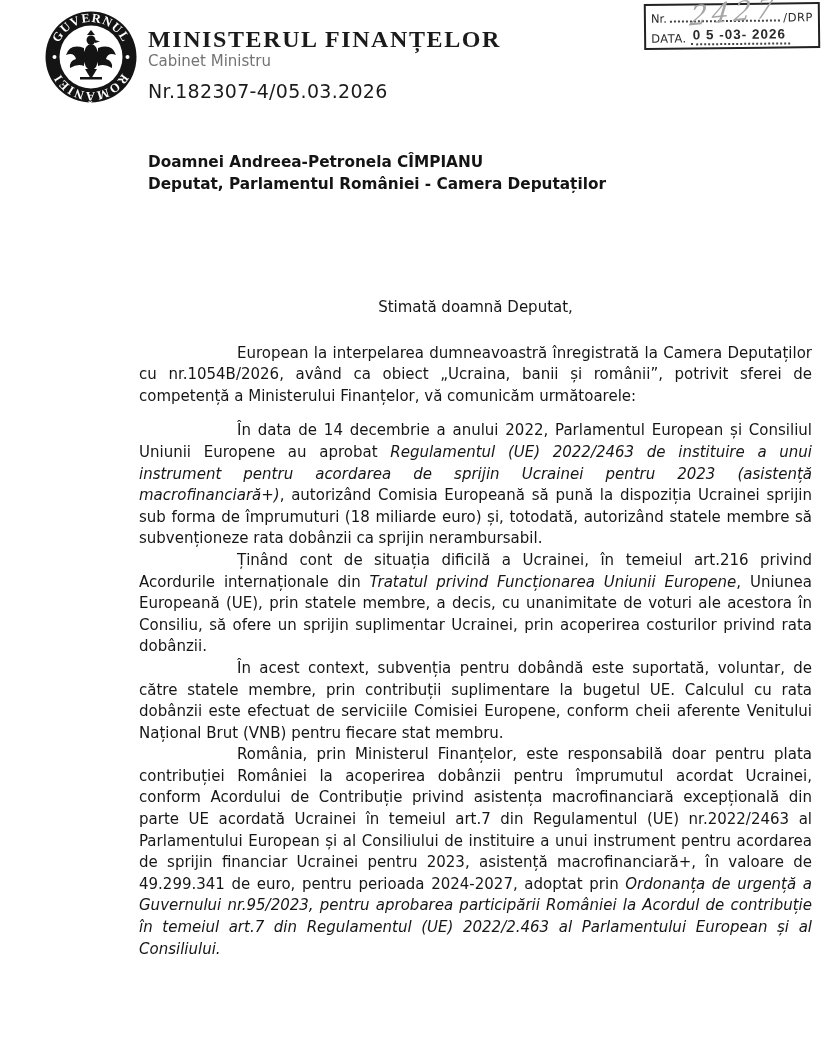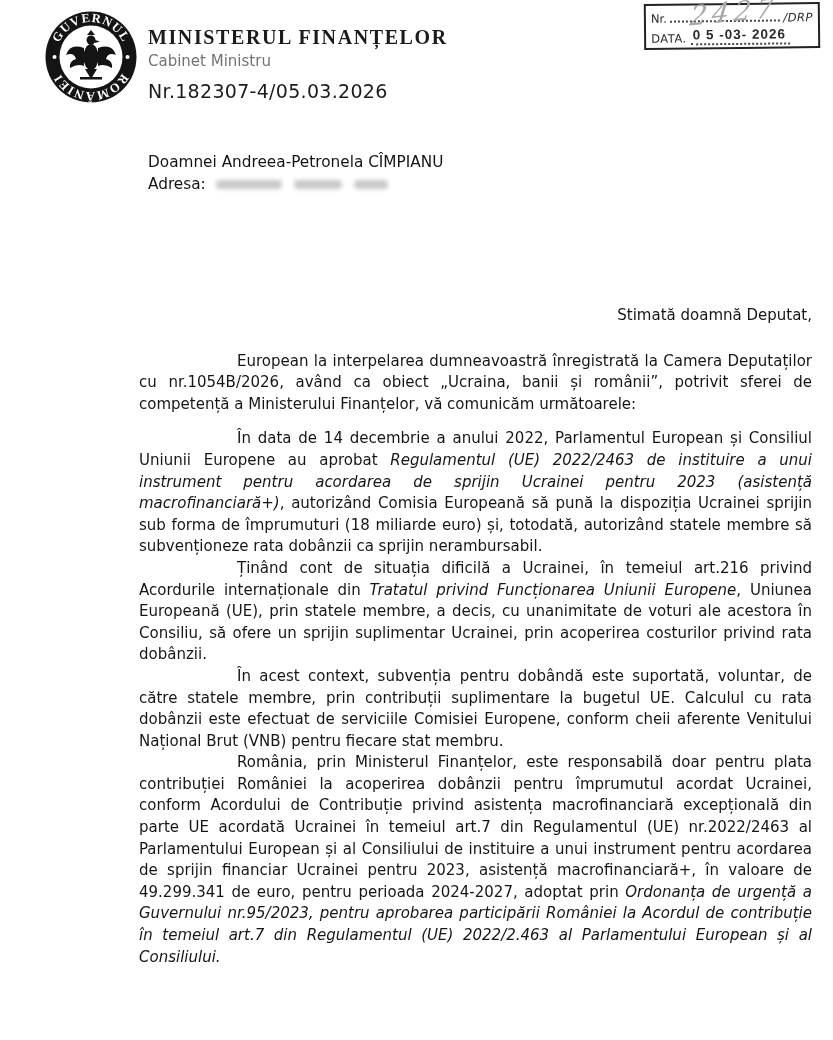--- a/index.html
+++ b/index.html
@@ -9,21 +9,21 @@
     background:#ffffff;
     overflow:hidden;
     font-family:"DejaVu Sans", sans-serif;
     color:#161616;
   }
   
   .seal{position:absolute;left:44px;top:10px;width:94px;height:94px;}
   .ministry{
     position:absolute;left:148px;top:26px;
     font-family:"Liberation Serif", serif;
-    font-weight:bold;font-size:20px;letter-spacing:1.6px;color:#1b1b1b;
+    font-weight:bold;font-size:24px;letter-spacing:1.6px;color:#1b1b1b;
   }
   .office{
     position:absolute;left:148px;top:52px;
     font-size:15px;font-weight:500;color:#737373;
   }
   .regnum{
     position:absolute;left:148px;top:80px;
     font-size:19px;font-weight:500;letter-spacing:.3px;color:#1b1b1b;
   }
   
@@ -31,52 +31,52 @@
     position:absolute;left:644px;top:3px;width:176px;height:46px;
     border:2.5px solid #222;
     transform:rotate(-0.6deg);
     padding:2px 5px 3px 5px;
     box-sizing:border-box;
     font-size:11.5px;color:#2a2a2a;
   }
   .stamp-row1{display:flex;align-items:flex-end;height:18px;}
   .stamp-leader{flex:1;border-bottom:2px dotted #444;margin:0 3px 3px 3px;height:10px;}
   .stamp-nr-label{font-weight:500;margin-top:32px;}
-  .stamp-suffix{font-weight:500;letter-spacing:.5px;font-style:italic;}
+  .stamp-suffix{font-weight:500;letter-spacing:.5px;}
   .stamp-hand{
     position:absolute;left:44px;top:-9px;
     font-size:27px;font-style:italic;letter-spacing:5px;
     color:#a6a6a6;
     transform:rotate(-5deg) skewX(-12deg);
     font-family:"DejaVu Serif", serif;
   }
   .stamp-row2{display:flex;align-items:flex-end;margin-top:2px;}
   .stamp-date-label{font-weight:400;letter-spacing:.5px;}
   .stamp-date{
     font-weight:bold;font-size:13.5px;letter-spacing:1px;margin-left:4px;
     border-bottom:2px dotted #444;padding:0 4px 1px 2px;
     font-family:"Liberation Sans", sans-serif;
   }
   
   .addressee{
     position:absolute;left:148px;top:152px;width:600px;
-    font-size:15.3px;font-weight:normal;line-height:21.8px;color:#141414;
+    font-size:15.3px;font-weight:bold;line-height:21.8px;color:#141414;
   }
   .redaction{display:inline-block;vertical-align:middle;margin-left:10px;}
   .redaction i{
     display:inline-block;height:9px;border-radius:4px;background:#c9c9c9;
     filter:blur(2px);margin-right:12px;vertical-align:middle;
   }
   .r1{width:66px;} .r2{width:48px;} .r3{width:34px;}
   
   .letter-body{
     position:absolute;left:139px;top:297px;width:673px;
     font-size:15px;line-height:21.6px;text-align:justify;color:#161616;
   }
-  .salutation{margin:8px 0 24px 0;text-align:right;}
+  .salutation{margin:0 0 24px 0;text-align:center;}
   .para{margin:0;text-indent:98px;}
   .para.gap{margin-bottom:13px;}
   .b{font-weight:normal;}
   .i{font-style:italic;}
 </style>
 </head>
 <body>
 
 <div class="page">
 
@@ -122,23 +122,21 @@
       <span class="stamp-suffix">/DRP</span>
     </div>
     <div class="stamp-row2">
       <span class="stamp-date-label">DATA.</span>
       <span class="stamp-date">0 5 -03- 2026</span>
     </div>
   </div>
 
   <div class="addressee">
     <div>Doamnei Andreea-Petronela CÎMPIANU</div>
-    <div>
-      <span>Adresa:</span><span class="redaction"><i class="r1"></i><i class="r2"></i><i class="r3"></i></span>
-    </div>
+    <div>Deputat, Parlamentul României - Camera Deputaților</div>
   </div>
 
   <div class="letter-body">
     <p class="salutation">Stimată doamnă Deputat,</p>
 
     <p class="para gap"><span>European la </span><span class="b">interpelarea dumneavoastră înregistrată la Camera Deputaților cu nr.1054B/2026, având ca obiect „Ucraina, banii și românii”</span><span>, potrivit sferei de competență a Ministerului Finanțelor, vă comunicăm următoarele:</span></p>
 
     <p class="para"><span>În data de 14 decembrie a anului 2022, Parlamentul European și Consiliul Uniunii Europene au aprobat </span><span class="i">Regulamentul (UE) 2022/2463 de instituire a unui instrument pentru acordarea de sprijin Ucrainei pentru 2023 (asistență macrofinanciară+)</span><span>, autorizând Comisia Europeană să pună la dispoziția Ucrainei sprijin sub forma de împrumuturi (18 miliarde euro) și, totodată, autorizând statele membre să subvenționeze rata dobânzii ca sprijin nerambursabil.</span></p>
 
     <p class="para"><span>Ținând cont de situația dificilă a Ucrainei, în temeiul art.216 privind Acordurile internaționale din </span><span class="i">Tratatul privind Funcționarea Uniunii Europene</span><span>, Uniunea Europeană (UE), prin statele membre, a decis, cu unanimitate de voturi ale acestora în Consiliu, să ofere un sprijin suplimentar Ucrainei, prin acoperirea costurilor privind rata dobânzii.</span></p>

